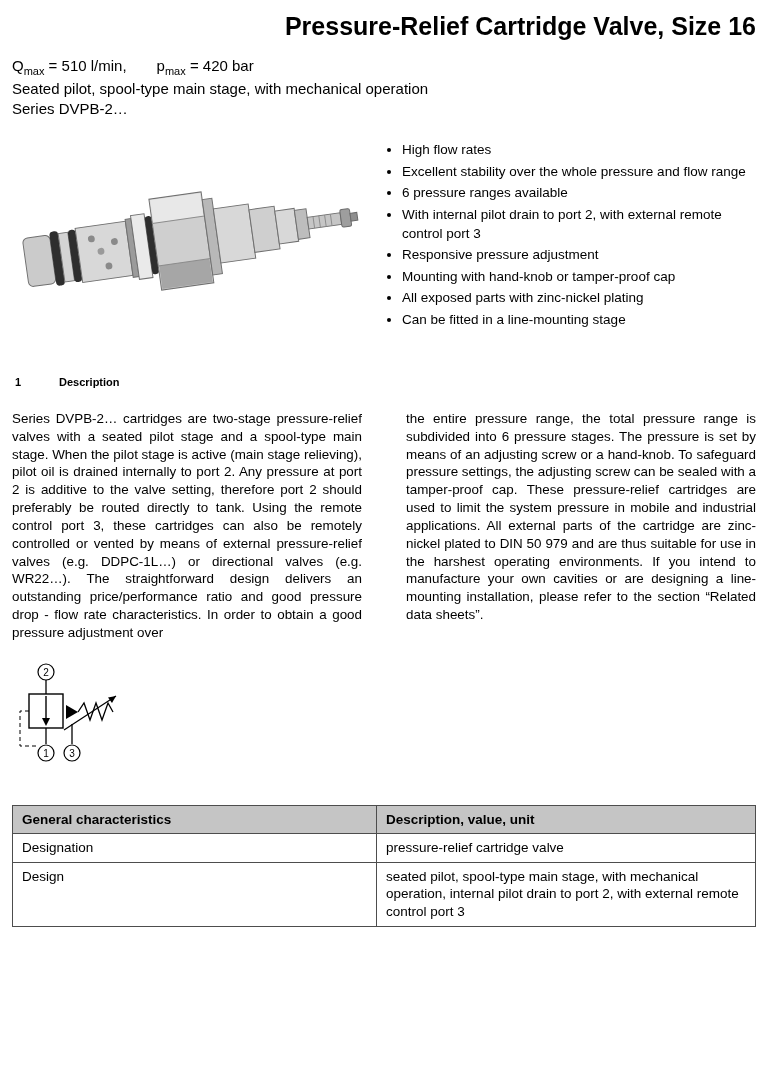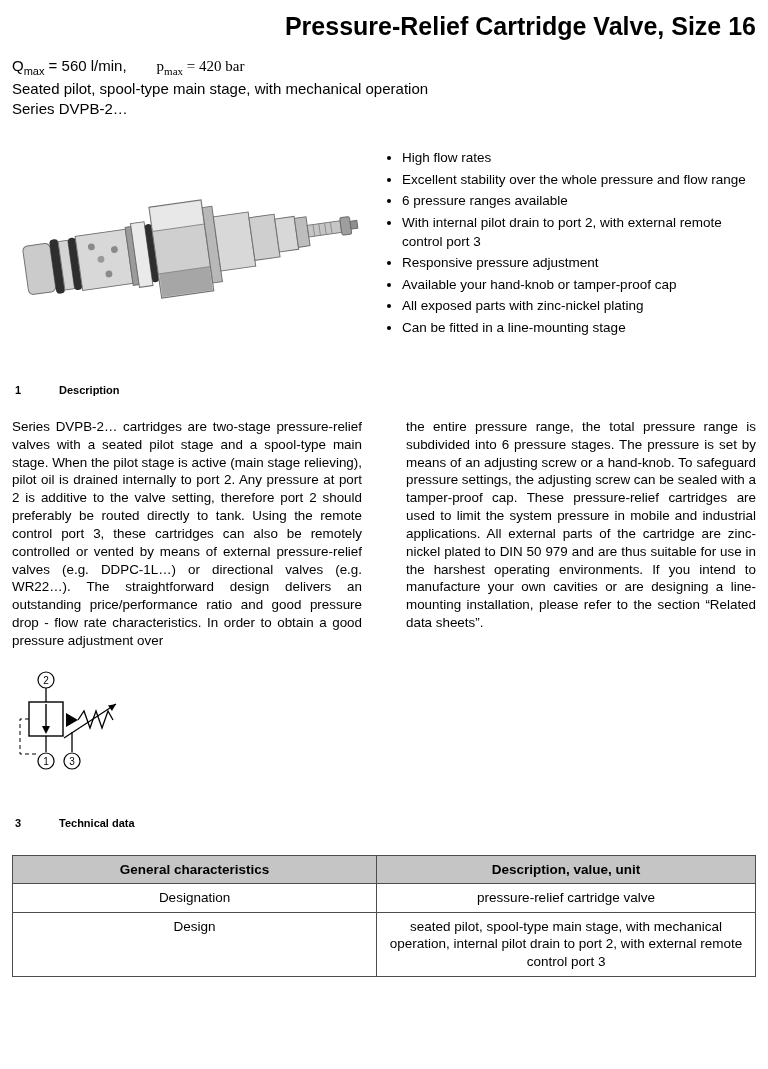--- a/index.html
+++ b/index.html
@@ -3,50 +3,50 @@
 <meta charset="utf-8">
 <style>
   * { box-sizing: border-box; }
   html, body { margin:0; padding:0; background:#ffffff; }
   body { width:768px; min-height:1069px; font-family:"Liberation Sans", sans-serif; color:#000; }
   .page { padding:6px 12px 12px; }
 
   h1.title { font-size:25px; font-weight:bold; margin:6px 0 16px 13px;text-align:right; }
   .spec-line { font-size:15px; margin:0 0 3px 0; }
   .spec-line sub { font-size:11px; }
-  .p-spec { margin-left:30px;font-family:Liberation Serif, serif; }
+  .p-spec { margin-left:30px; }
   .sub-line { font-size:15px; margin:3px 0; }
 
-  .hero { display:flex; margin-top:28px; align-items:flex-start; }
+  .hero { display:flex; margin-top:20px; align-items:flex-start; }
   .product { width:372px; flex:0 0 372px; }
   ul.features { flex:1; margin:4px 0 0 0; padding-left:18px; font-size:13.5px; line-height:1.38; }
   ul.features li { margin-bottom:3px; }
 
   h2.section { font-size:11px; font-weight:bold; margin:30px 0 0 3px; }
   h2.section .num { display:inline-block; width:44px; }
 
   .cols { display:flex; gap:44px; margin-top:22px; }
   .cols .col { flex:1; margin:0; font-size:13.4px; line-height:1.33; text-align:justify; }
 
   .symbol { margin:18px 0 2px 4px; }
 
   table.tech { width:100%; border-collapse:collapse; margin-top:26px; font-size:13.5px; }
-  .tech th, .tech td { border:1px solid #4d4d4d; padding:5px 9px; text-align:center; vertical-align:top; line-height:1.3; }
+  .tech th, .tech td { border:1px solid #4d4d4d; padding:5px 9px; text-align:left; vertical-align:top; line-height:1.3; }
   .tech th { background:var(--table_header_bg, #c5c5c5); font-weight:bold; }
   .tech .col-general { width:49%; }
 </style>
 </head>
 <body>
 
 <div class="page">
 
   <h1 class="title">Pressure-Relief Cartridge Valve, Size 16</h1>
 
   <div class="spec-line">
-    <span><span>Q</span><sub>max</sub><span> = 560 l/min,</span></span><span class="p-spec"><span>p</span><sub>max</sub><span> = 420 bar</span></span>
+    <span><span>Q</span><sub>max</sub><span> = 510 l/min,</span></span><span class="p-spec"><span>p</span><sub>max</sub><span> = 420 bar</span></span>
   </div>
   <div class="sub-line">Seated pilot,   spool-type main stage,   with mechanical operation</div>
   <div class="sub-line">Series DVPB-2…</div>
 
   <div class="hero">
 
     <div class="product">
       <svg width="360" height="205" viewBox="0 0 360 210">
         <g transform="rotate(-8 180 105)" stroke-width="1">
 
@@ -90,21 +90,21 @@
         </g>
       </svg>
     </div>
 
     <ul class="features">
       <li>High flow rates</li>
       <li>Excellent stability over the whole pressure and flow range</li>
       <li>6 pressure ranges available</li>
       <li>With internal pilot drain to port 2, with external remote control port 3</li>
       <li>Responsive pressure adjustment</li>
-      <li>Available your hand-knob or tamper-proof cap</li>
+      <li>Mounting with hand-knob or tamper-proof cap</li>
       <li>All exposed parts with zinc-nickel plating</li>
       <li>Can be fitted in a line-mounting stage</li>
     </ul>
   </div>
 
   <h2 class="section">
     <span class="num">1</span><span>Description</span>
   </h2>
 
   <div class="cols">
@@ -147,23 +147,20 @@
         <text x="30" y="96.5" font-size="10" text-anchor="middle" font-family="Liberation Sans, sans-serif">1</text>
       </g>
 
       <g>
         <circle cx="56" cy="93" r="8" fill="#fff" stroke="#000" stroke-width="1.2"></circle>
         <text x="56" y="96.5" font-size="10" text-anchor="middle" font-family="Liberation Sans, sans-serif">3</text>
       </g>
     </svg>
   </div>
 
-  <h2 class="section">
-    <span class="num">3</span><span>Technical data</span>
-  </h2>
 
   <table class="tech">
     <thead>
       <tr>
         <th class="col-general">General characteristics</th>
         <th>Description, value, unit</th>
       </tr>
     </thead>
     <tbody>
       <tr>

